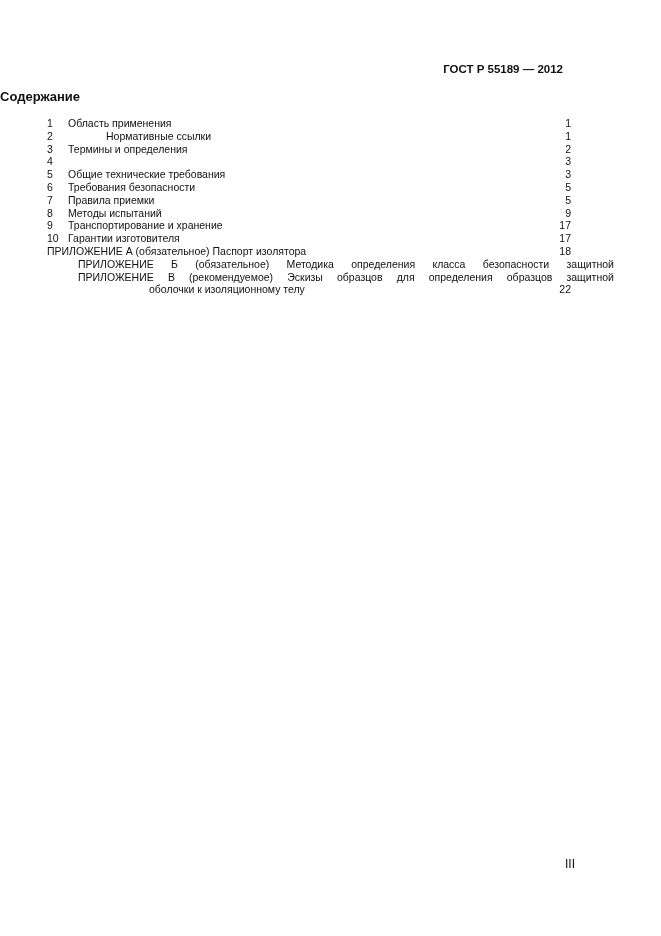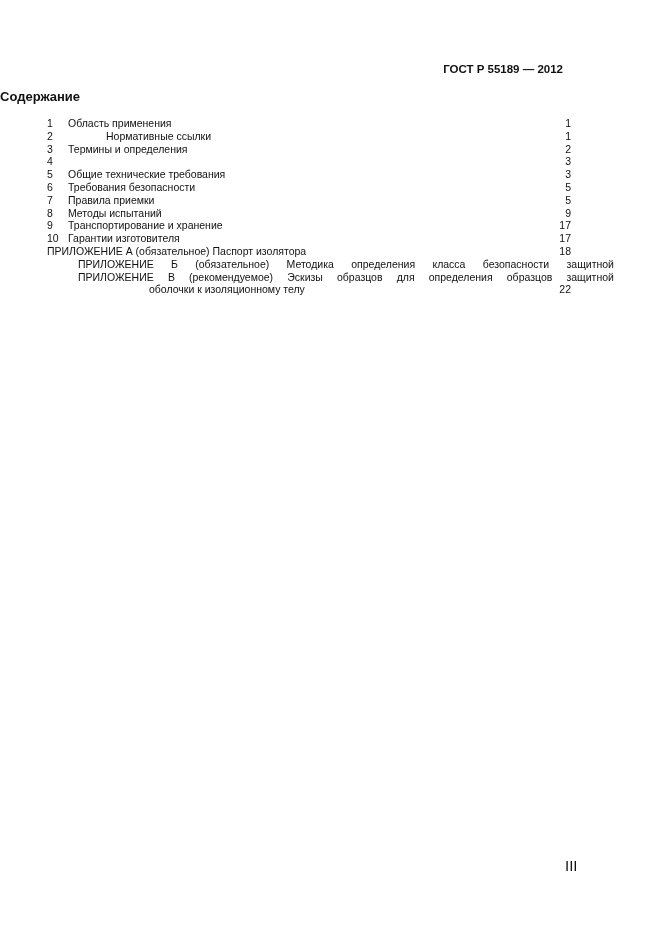--- a/index.html
+++ b/index.html
@@ -20,21 +20,21 @@
     .num { position: absolute; left: 0; }
     .title { position: absolute; left: 21px; }
     .title.shift { left: 31px; margin-left: 28px; }
     .page { position: absolute; right: 12px; text-align: right; }
     .app-row { position: relative; height: 12.8px; white-space: nowrap; }
     .app-line1 { display: flex; justify-content: space-between; width: 536px; padding-left: 31px; }
     .app-line2 { position: relative; height: 12.8px; }
     .app-cont { position: absolute; left: 102px; }
     .app-page { position: absolute; right: 12px; }
     .page-num {
-      position: absolute; left: 565px; top: 857px; font-size: 15px;
+      position: absolute; left: 565px; top: 857px; font-size: 12px;
     }
   </style>
 </head>
 <body>
 
 <div class="header-code">ГОСТ Р 55189 — 2012</div>
 <div class="toc-title">Содержание</div>
 
 <div class="toc">
   <div class="row">

